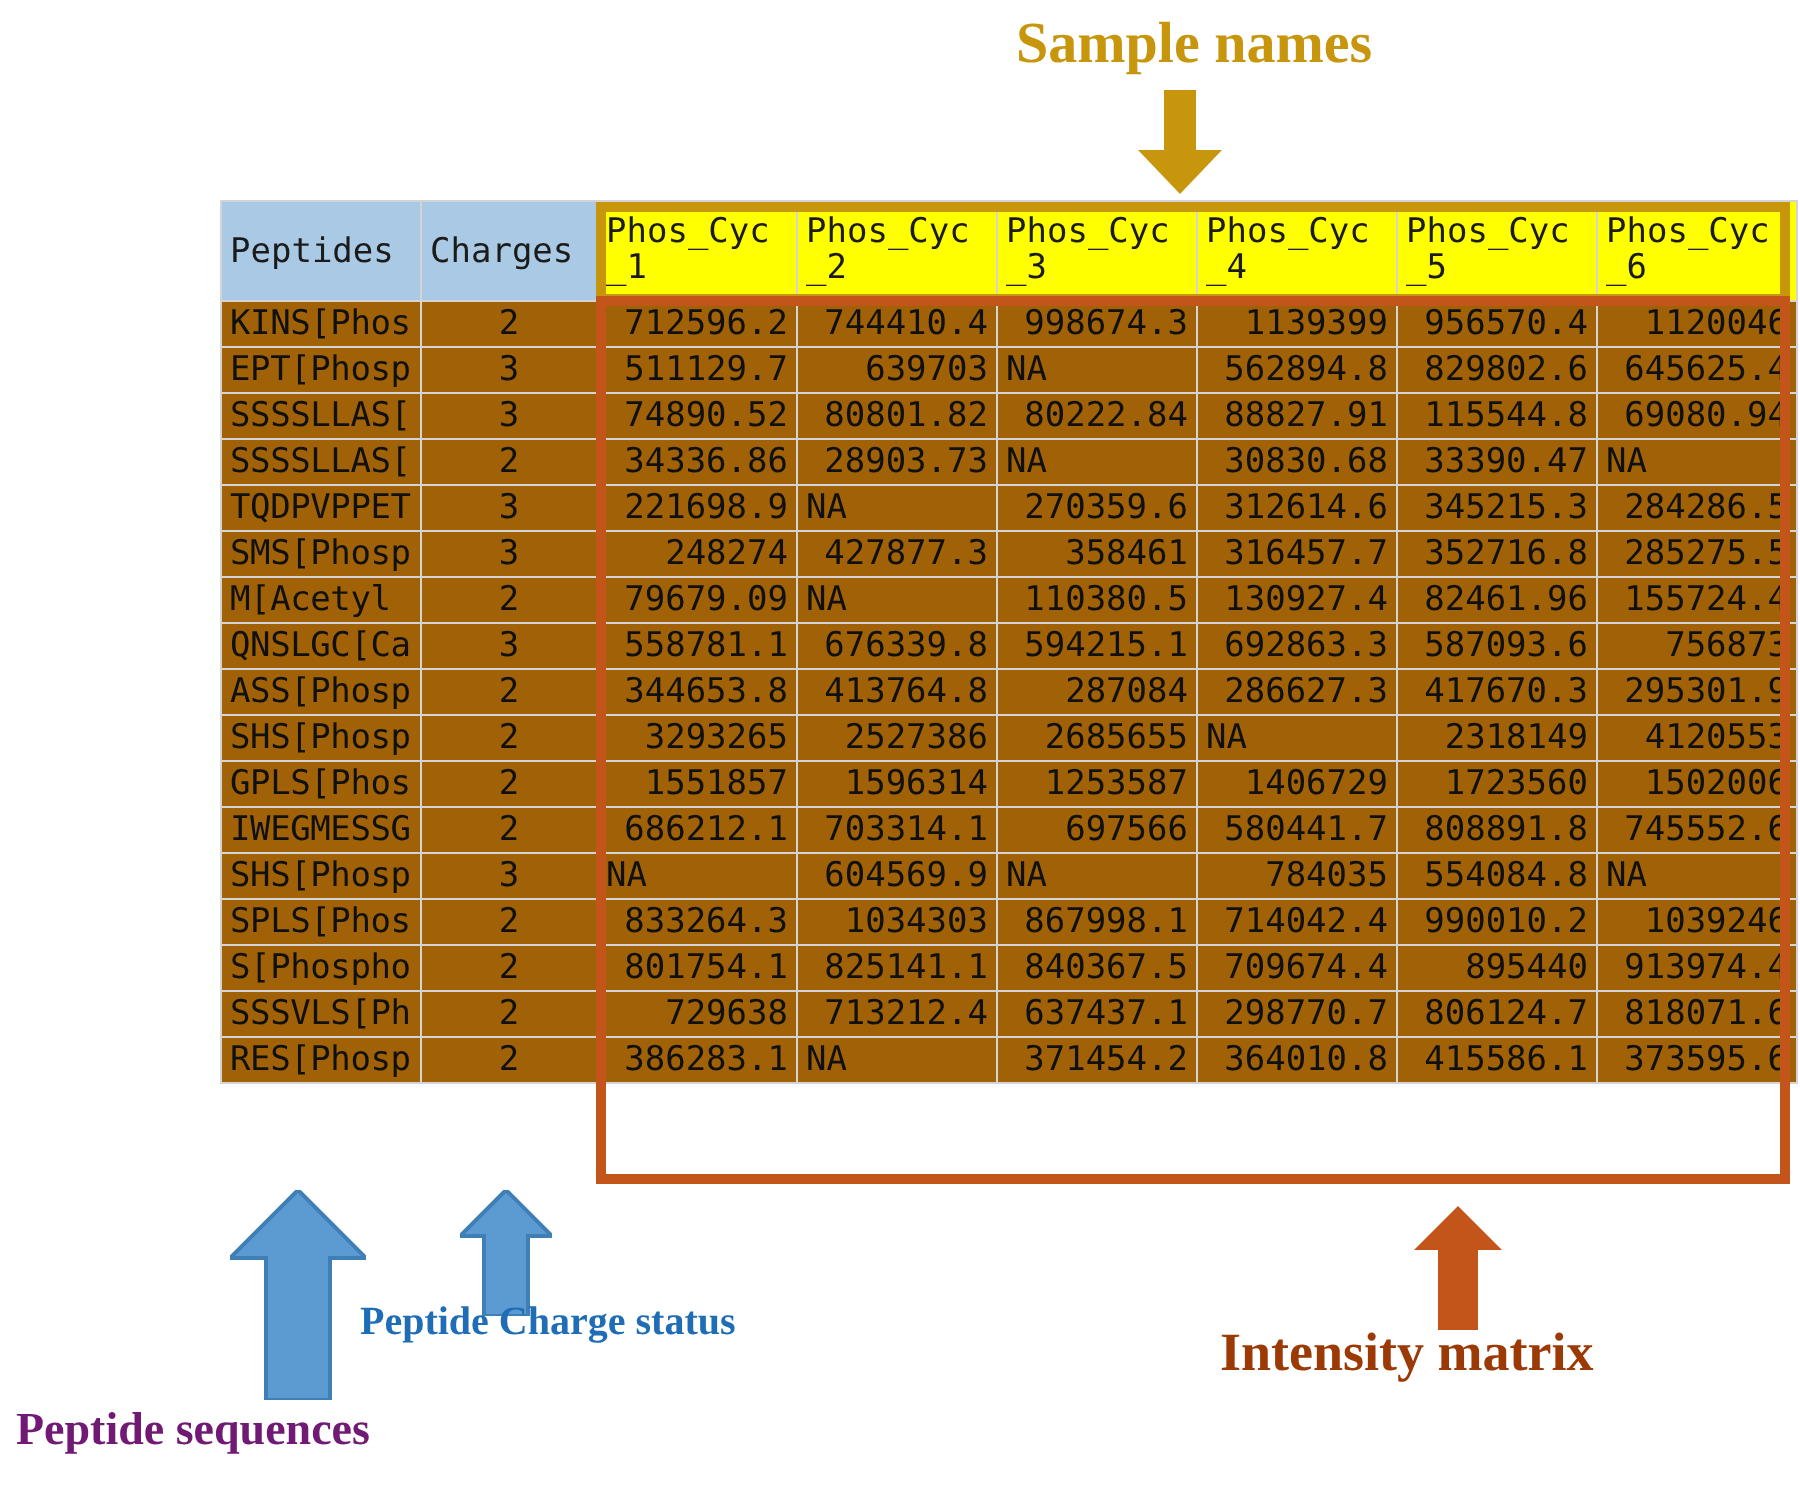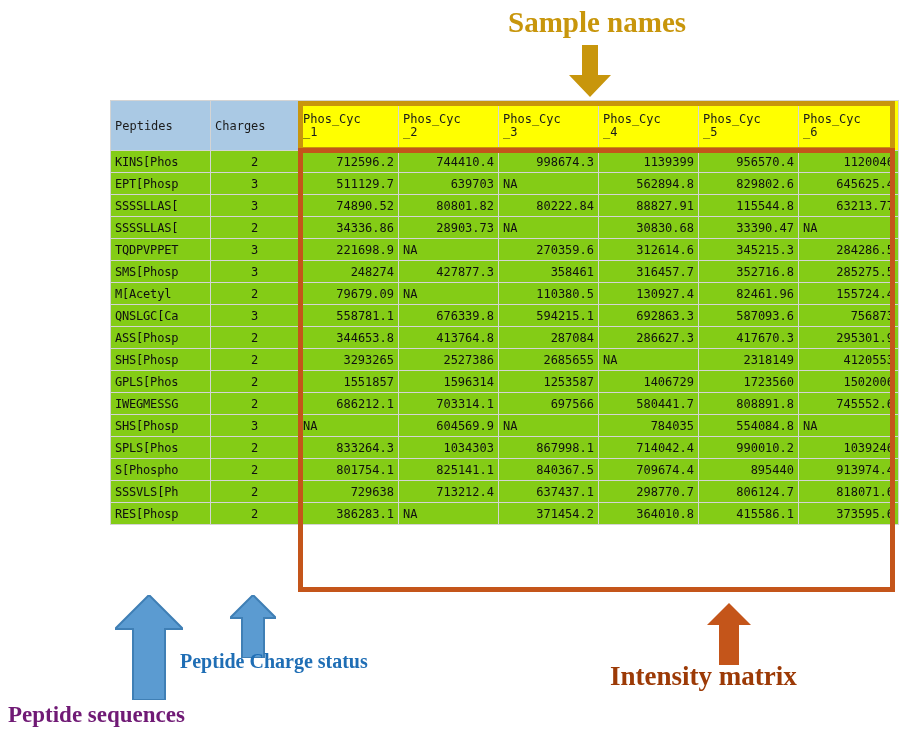--- a/index.html
+++ b/index.html
@@ -63,23 +63,23 @@
     left: 707px; top: 603px; width: 44px; height: 62px;
   }
 
   
   #sheet {
     position: absolute;
     left: 110px;
     top: 100px;
     border-collapse: collapse;
     font-family: "DejaVu Sans Mono", "Liberation Mono", monospace;
-    font-size: 12px;
+    font-size: 17px;
     color: #101010;
-    background: #84cc16;
+    background: #a16207;
     table-layout: fixed;
   }
   #sheet td, #sheet th {
     border: 1px solid #d4d4d4;
     padding: 1px 4px;
     height: 22px;
     box-sizing: border-box;
     overflow: hidden;
     white-space: nowrap;
     font-weight: normal;
@@ -204,21 +204,21 @@
           <td class="cell-int col-int">645625.4</td>
         </tr>
         <tr>
           <td class="cell-pep col-pep">SSSSLLAS[</td>
           <td class="cell-chg col-chg">3</td>
           <td class="cell-int col-int">74890.52</td>
           <td class="cell-int col-int">80801.82</td>
           <td class="cell-int col-int">80222.84</td>
           <td class="cell-int col-int">88827.91</td>
           <td class="cell-int col-int">115544.8</td>
-          <td class="cell-int col-int">63213.77</td>
+          <td class="cell-int col-int">69080.94</td>
         </tr>
         <tr>
           <td class="cell-pep col-pep">SSSSLLAS[</td>
           <td class="cell-chg col-chg">2</td>
           <td class="cell-int col-int">34336.86</td>
           <td class="cell-int col-int">28903.73</td>
           <td class="cell-int col-int na">NA</td>
           <td class="cell-int col-int">30830.68</td>
           <td class="cell-int col-int">33390.47</td>
           <td class="cell-int col-int na">NA</td>

